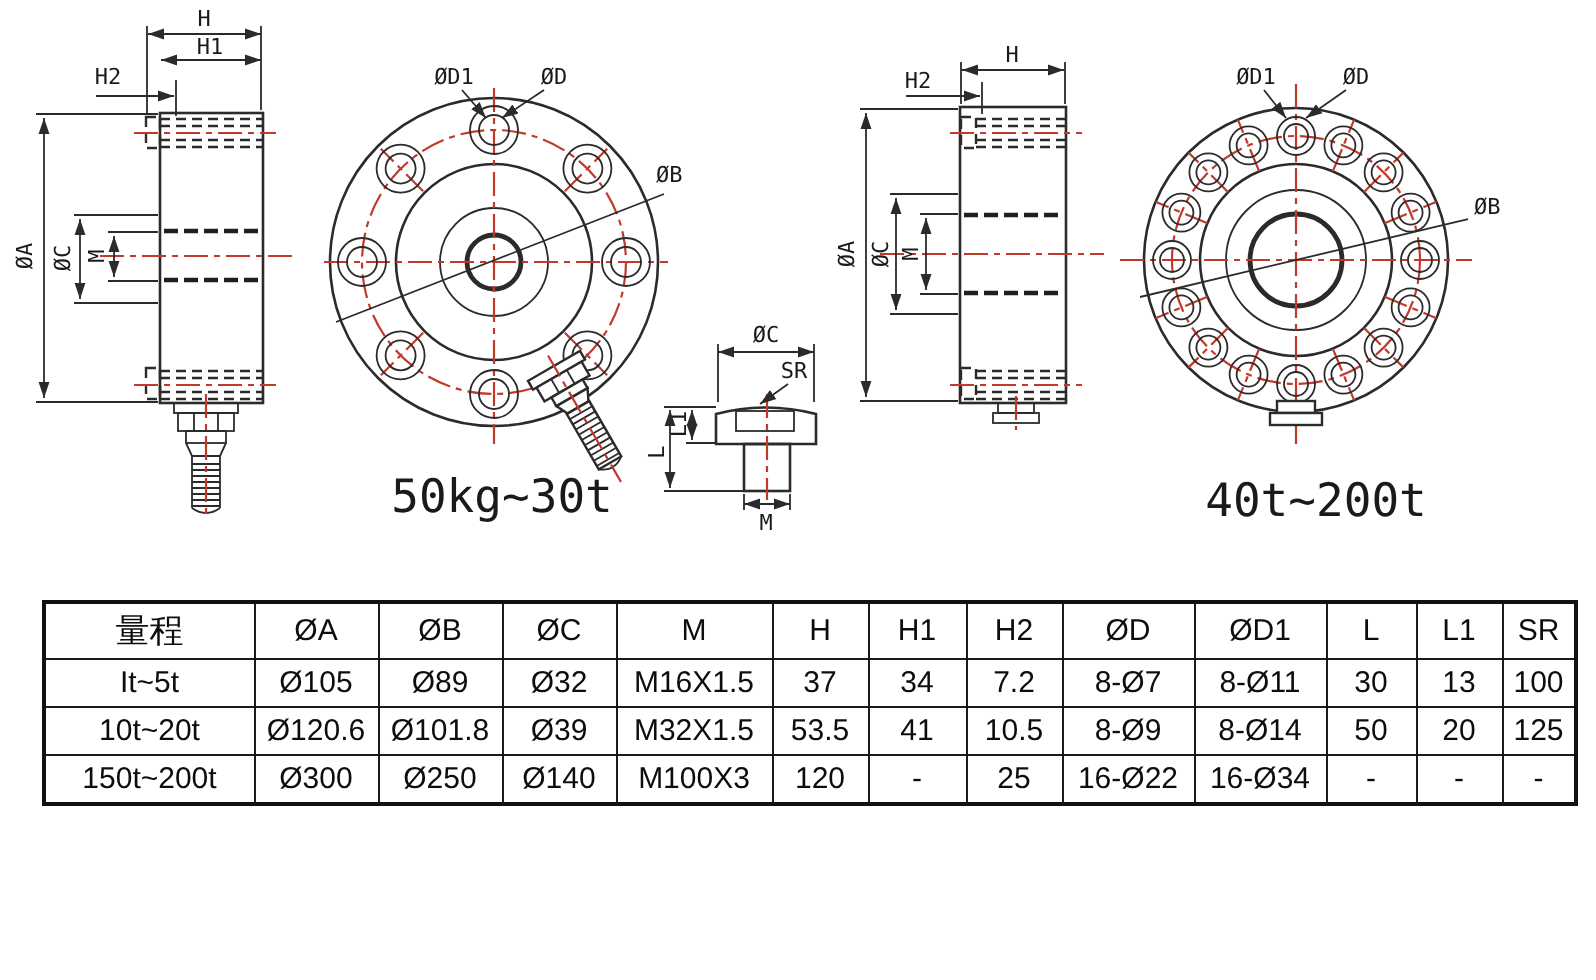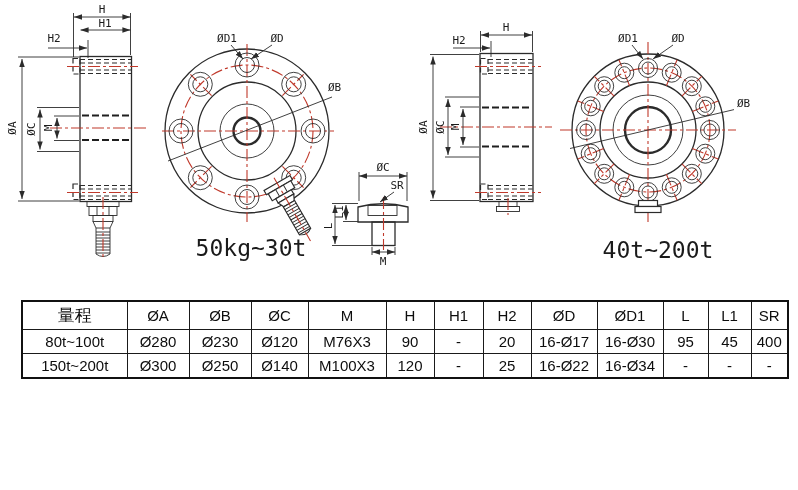--- a/index.html
+++ b/index.html
@@ -263,33 +263,48 @@
         <th>H2</th>
         <th>ØD</th>
         <th>ØD1</th>
         <th>L</th>
         <th>L1</th>
         <th>SR</th>
       </tr>
     </thead>
     <tbody>
           <tr>
-            <td>80t~100t</td>
-            <td>Ø280</td>
-            <td>Ø230</td>
-            <td>Ø120</td>
-            <td>M76X3</td>
-            <td>90</td>
-            <td>-</td>
+            <td>It~5t</td>
+            <td>Ø105</td>
+            <td>Ø89</td>
+            <td>Ø32</td>
+            <td>M16X1.5</td>
+            <td>37</td>
+            <td>34</td>
+            <td>7.2</td>
+            <td>8-Ø7</td>
+            <td>8-Ø11</td>
+            <td>30</td>
+            <td>13</td>
+            <td>100</td>
+          </tr>
+          <tr>
+            <td>10t~20t</td>
+            <td>Ø120.6</td>
+            <td>Ø101.8</td>
+            <td>Ø39</td>
+            <td>M32X1.5</td>
+            <td>53.5</td>
+            <td>41</td>
+            <td>10.5</td>
+            <td>8-Ø9</td>
+            <td>8-Ø14</td>
+            <td>50</td>
             <td>20</td>
-            <td>16-Ø17</td>
-            <td>16-Ø30</td>
-            <td>95</td>
-            <td>45</td>
-            <td>400</td>
+            <td>125</td>
           </tr>
           <tr>
             <td>150t~200t</td>
             <td>Ø300</td>
             <td>Ø250</td>
             <td>Ø140</td>
             <td>M100X3</td>
             <td>120</td>
             <td>-</td>
             <td>25</td>

